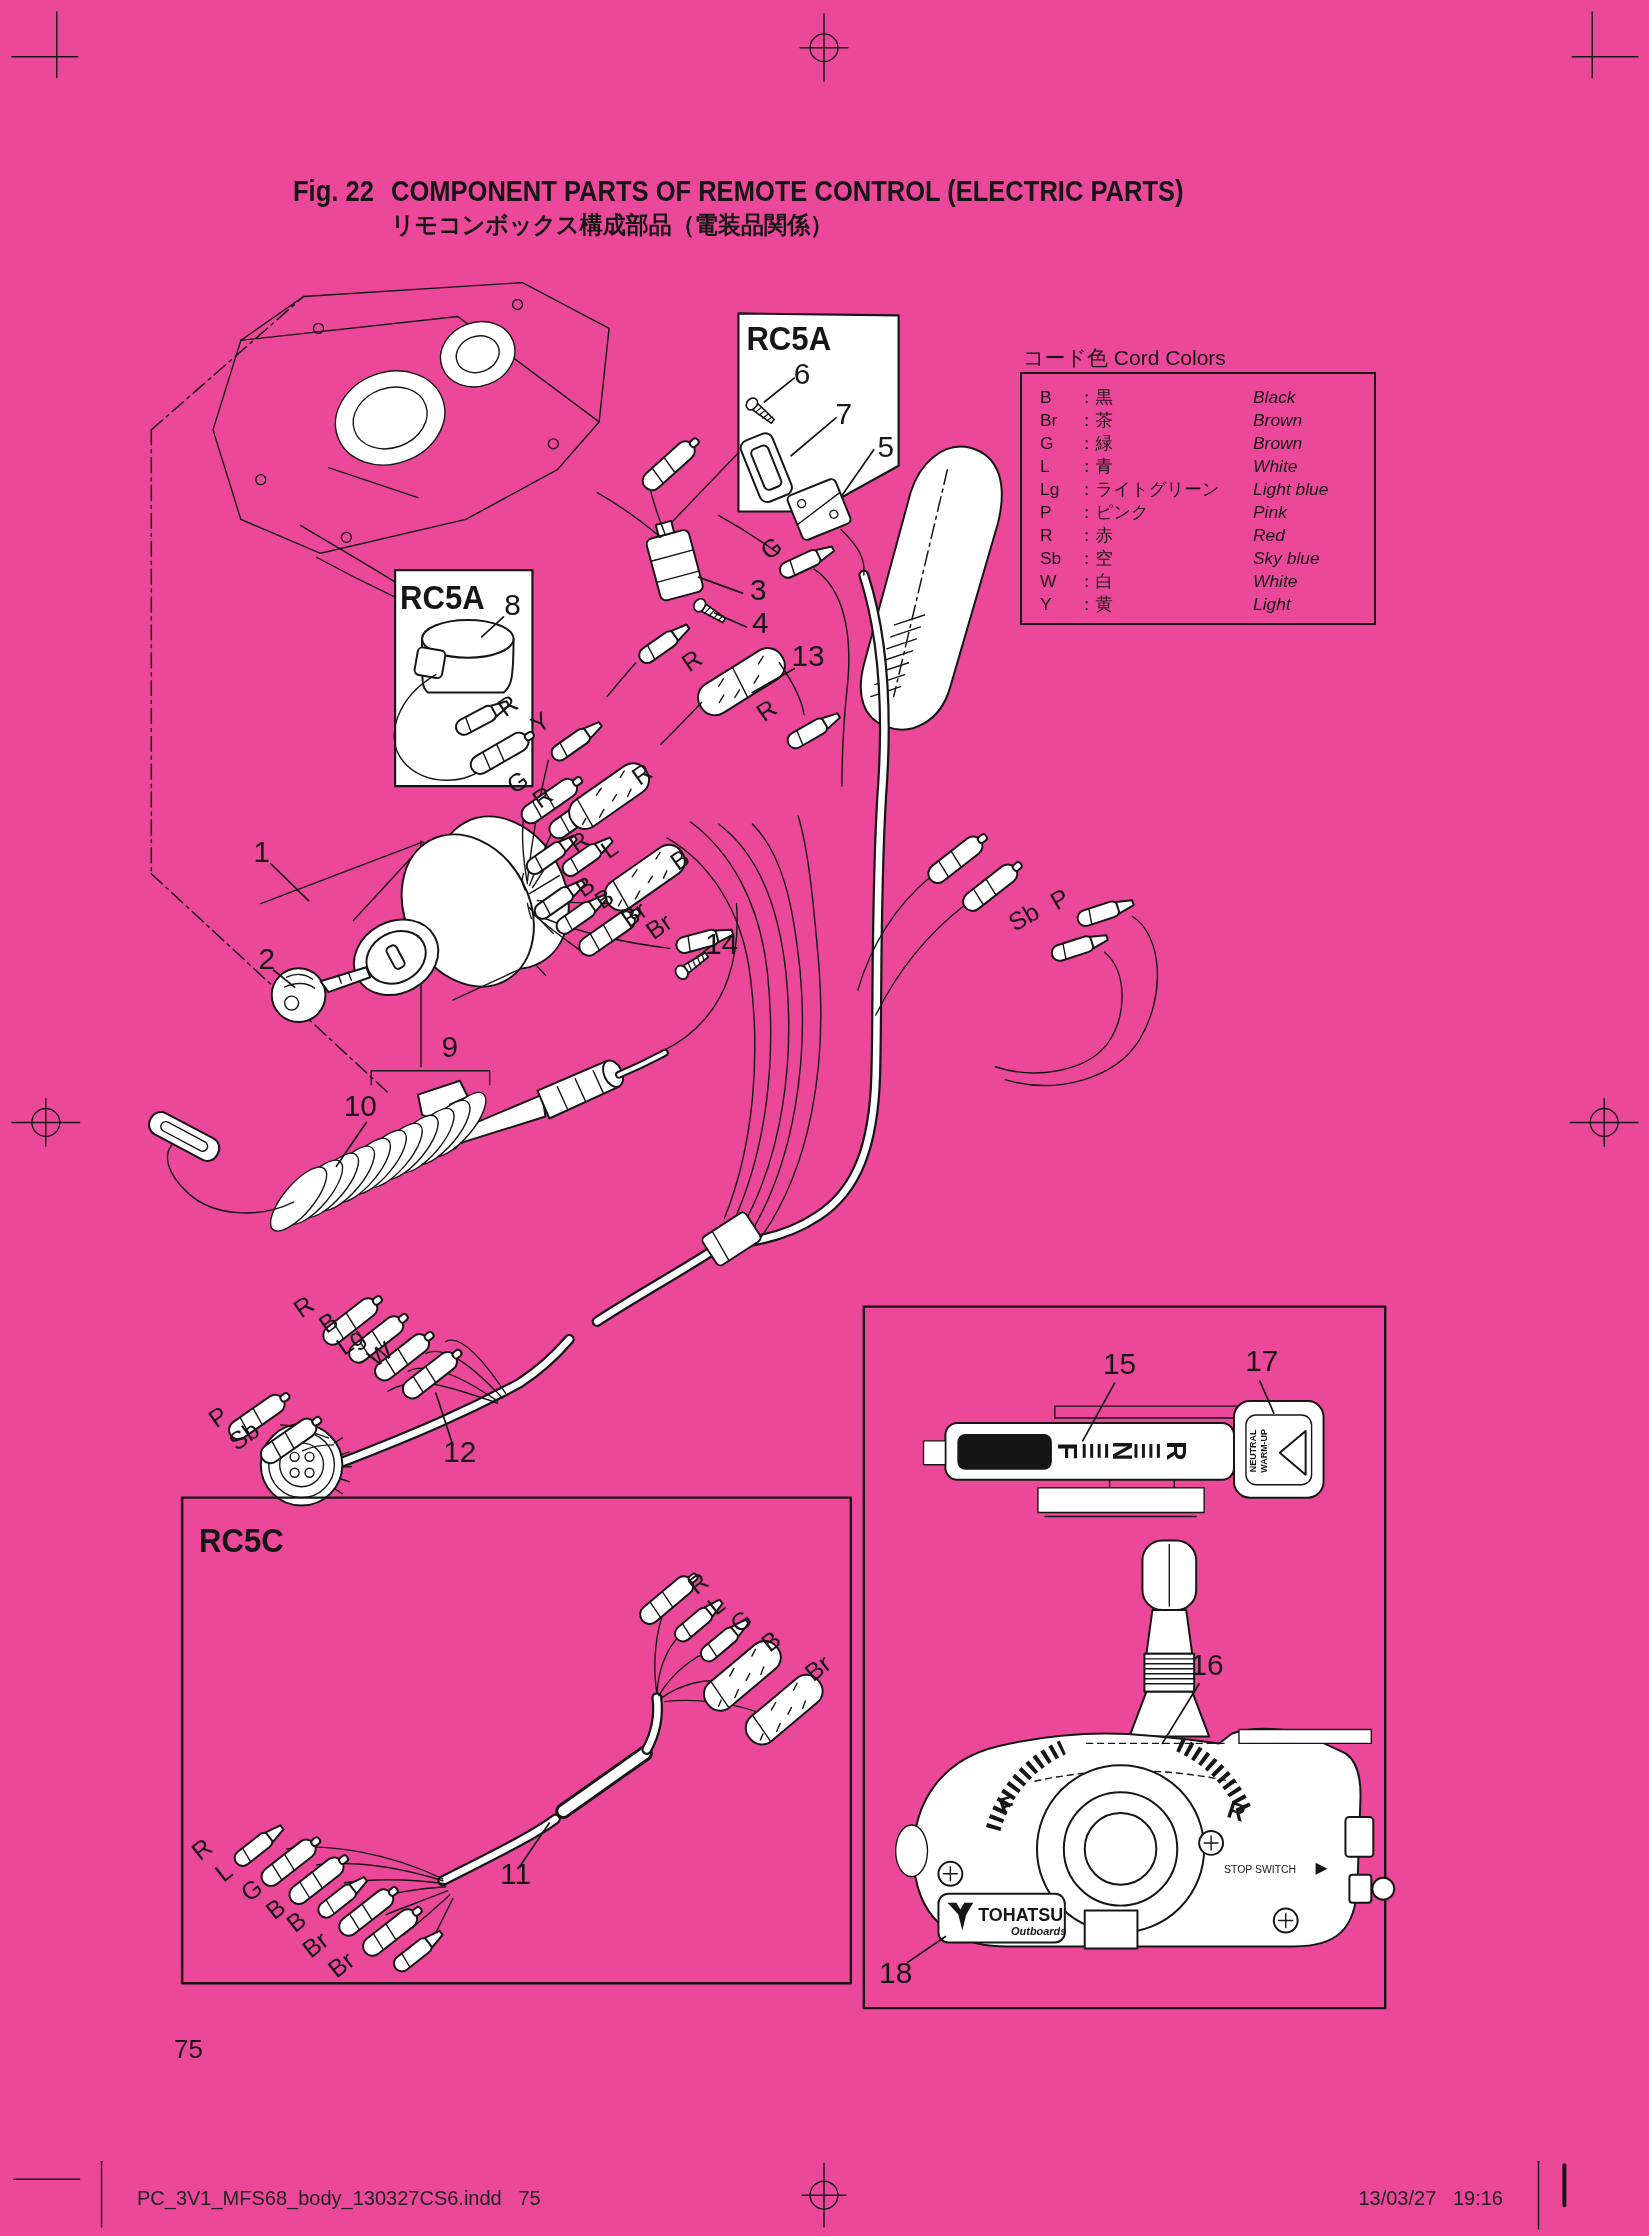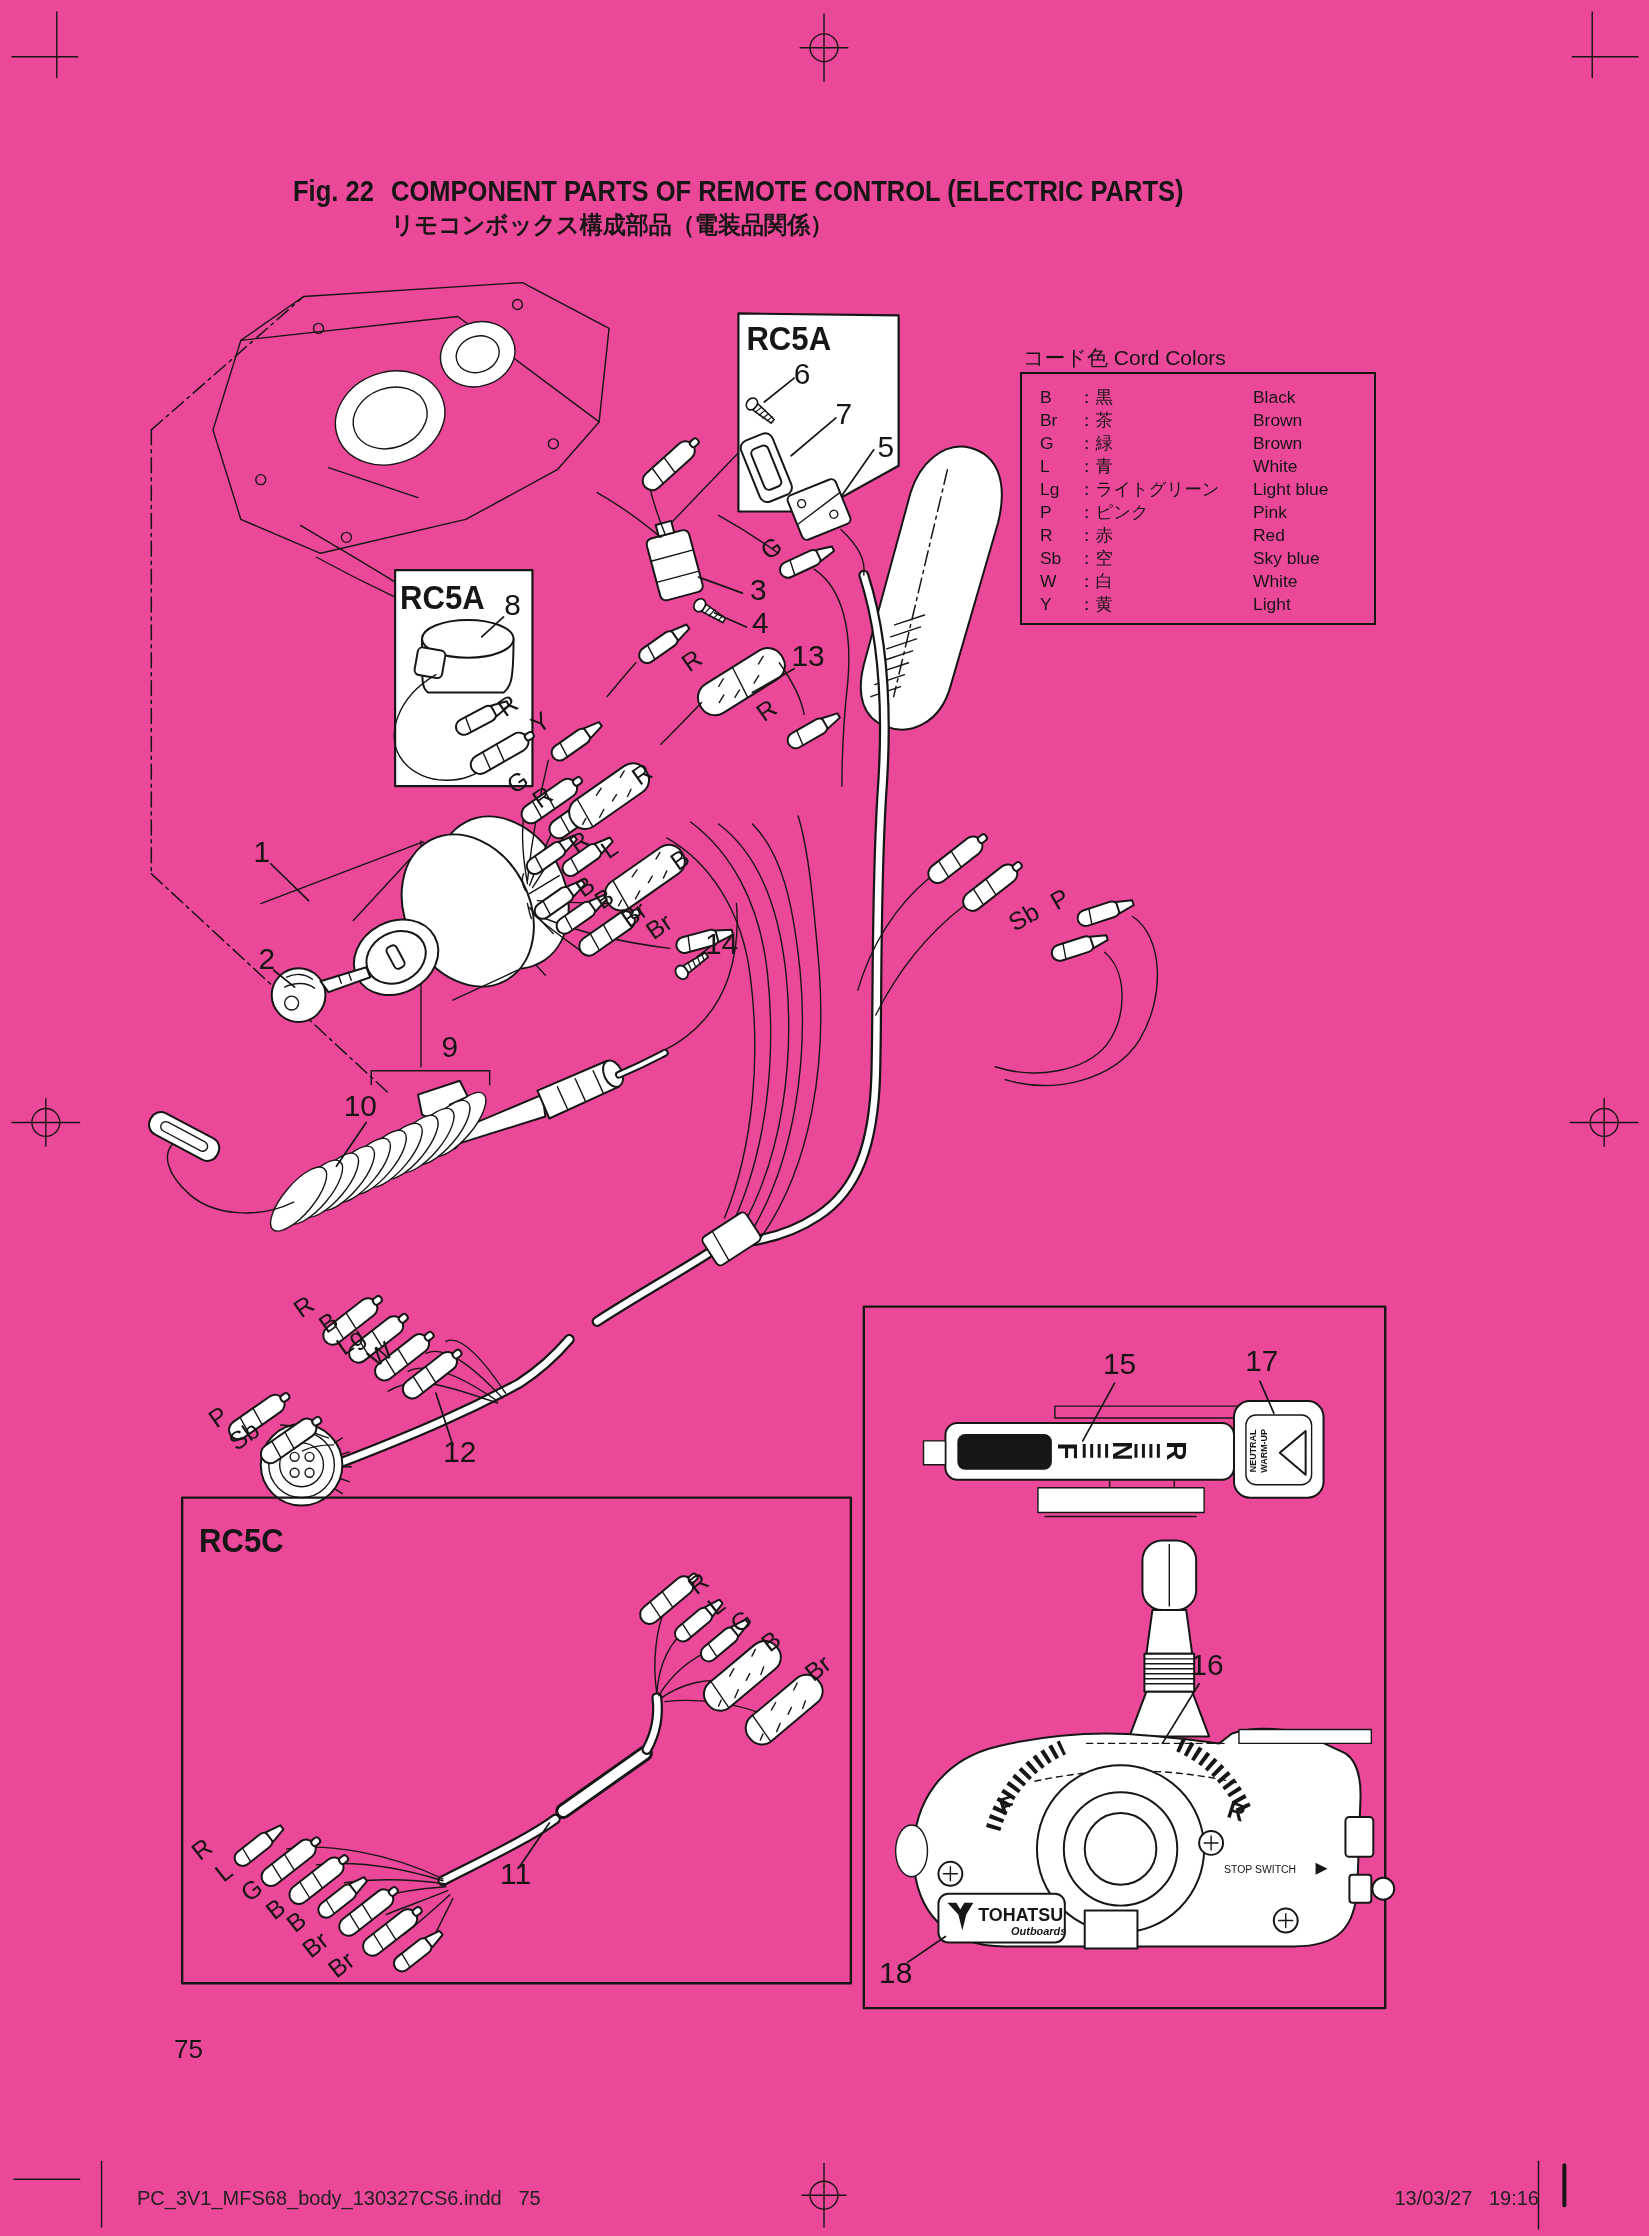--- a/index.html
+++ b/index.html
@@ -6,21 +6,21 @@
   .page{position:relative;width:1650px;height:2237px;background:#ec4899;overflow:hidden;
         font-family:"Liberation Sans",sans-serif;color:#161616;}
   .abs{position:absolute;}
   .ttl{font-weight:bold;font-size:29px;transform:scaleX(.88);transform-origin:left top;white-space:pre;}
   .ja{font-weight:bold;font-size:24px;transform:scaleX(.96);transform-origin:left top;white-space:pre;}
   #cord-box{border:2.5px solid #161616;width:356px;height:253px;padding-top:12px;box-sizing:border-box;}
   .cc-head{font-size:21px;white-space:pre;}
   .cc-row{display:flex;padding-left:18px;height:23px;line-height:23px;font-size:17.4px;}
   .cc-code{width:38px;}
   .cc-ja{flex:1;}
-  .cc-en{width:121px;}
+  .cc-en{width:121px;font-style:italic;}
   .foot{font-size:20px;white-space:pre;color:#222;}
   svg text{fill:#161616;font-family:"Liberation Sans",sans-serif;}
   #diagram path,#diagram line,#diagram rect,#diagram circle,#diagram ellipse,
   #diagram polyline,#diagram polygon{stroke:#161616;stroke-width:2;fill:none;
       stroke-linecap:round;stroke-linejoin:round;}
   #diagram .fw{fill:#ffffff;}
   #diagram .fd{fill:#161616;stroke:none;}
   #diagram .thin{stroke-width:1.4;}
   #diagram .dd{stroke-dasharray:15 5 3 5;stroke-width:1.5;}
   #diagram .dash{stroke-dasharray:6 5;stroke-width:1.4;}
@@ -505,16 +505,16 @@
       <text class="wl" transform="translate(258,1906) rotate(-38)">G</text>
       <text class="wl" transform="translate(282,1925) rotate(-38)">B</text>
       <text class="wl" transform="translate(303,1938) rotate(-38)">B</text>
       <text class="wl" transform="translate(322,1961) rotate(-38)">Br</text>
       <text class="wl" transform="translate(348,1981) rotate(-38)">Br</text>
     </g>
   </svg>
 
   <div class="abs" style="left:174px;top:2034px;font-size:26px;">75</div>
   <div class="abs foot" style="left:137px;top:2187px;">PC_3V1_MFS68_body_130327CS6.indd   75</div>
-  <div class="abs foot" style="right:111px;top:2187px;text-align:right;">13/03/27   19:16</div>
+  <div class="abs foot" style="right:147px;top:2187px;text-align:right;">13/03/27   19:16</div>
 
 </div>
 
 
 </body></html>

